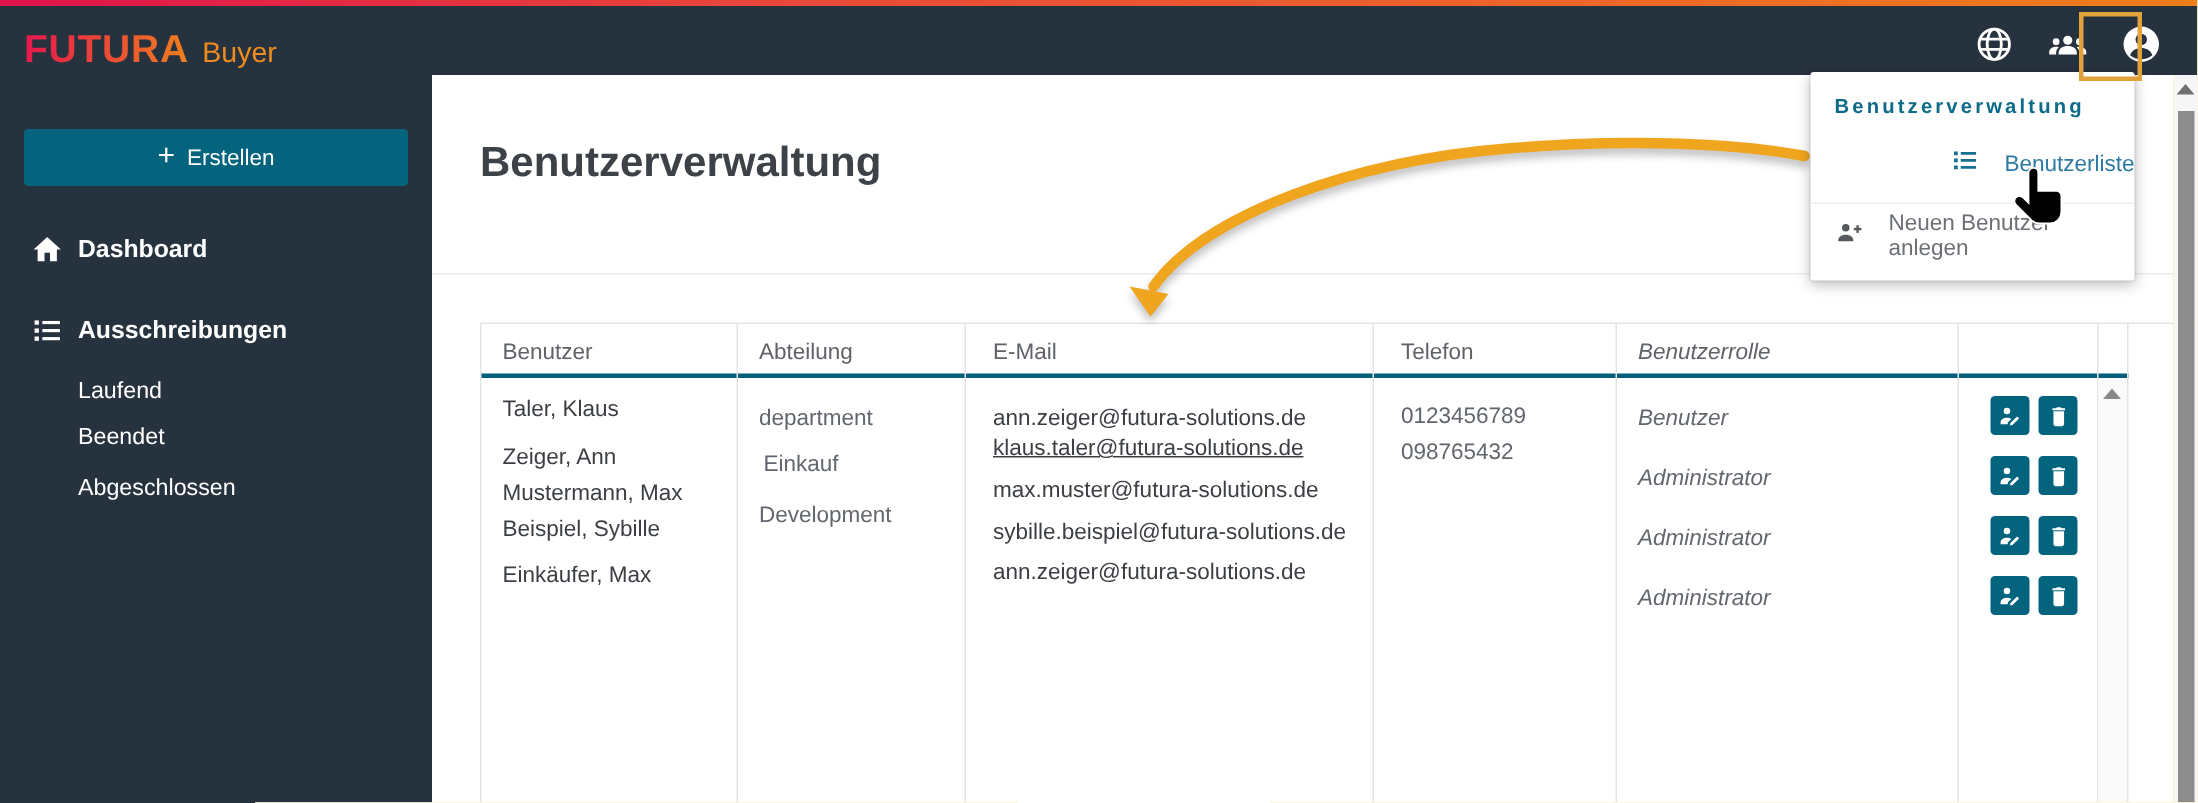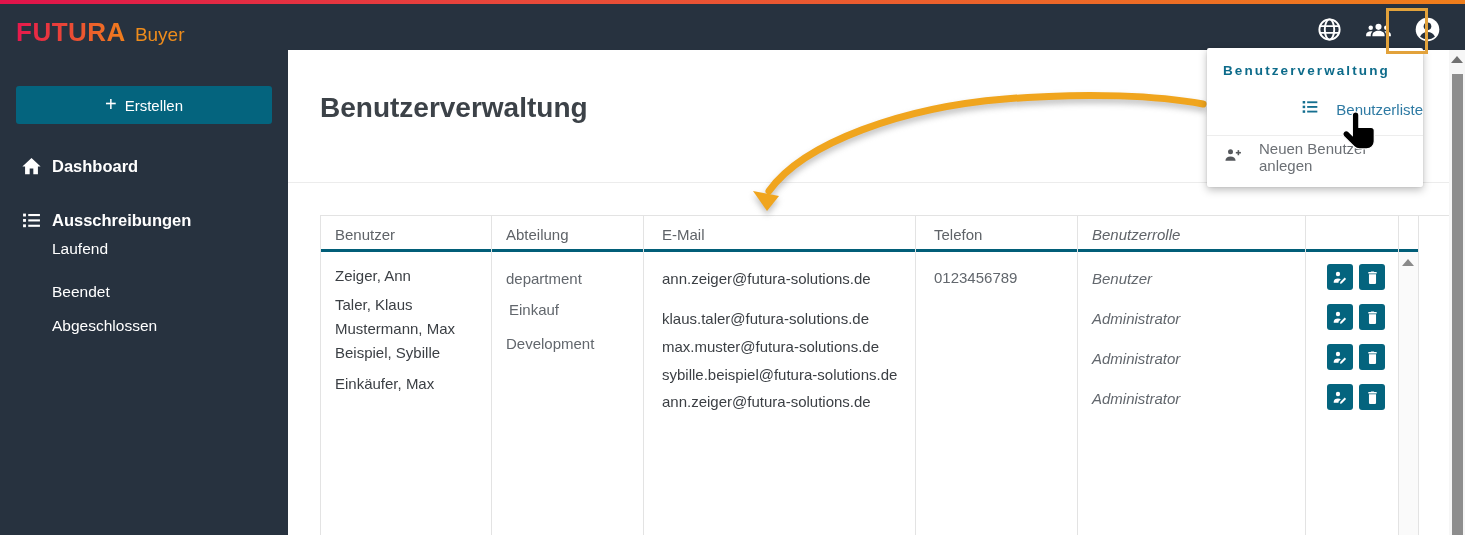--- a/index.html
+++ b/index.html
@@ -147,67 +147,68 @@
 
     <div class="nav-item" style="top:146px;">
       <span class="nicon">
         <svg width="23" height="23" viewBox="0 0 24 24" fill="#ffffff">
           <path d="M10.1 20v-5.9h3.8V20h4.8v-8.1h2.8L12 3.1 2.5 11.9h2.8V20z"></path>
         </svg>
       </span>
       <span class="nlabel">Dashboard</span>
     </div>
 
-    <span class="sub-item" style="top:236px;text-align:right;">Laufend</span>
+    <span class="sub-item" style="top:248px;text-align:right;">Laufend</span>
     <span class="sub-item" style="top:279px;">Beendet</span>
     <span class="sub-item" style="top:313px;">Abgeschlossen</span>
   </div>
 
   <div class="main-bg"></div>
   <div class="page-title">Benutzerverwaltung</div>
   <div class="title-divider"></div>
 
   <div class="tablewrap">
     <div class="thead-line"></div>
 
     <div class="tcol" style="left:0; width:171px;">
       <div class="th">Benutzer</div>
       <div class="tbody">
+        <div class="ln dark" style="margin-top:9px;">Taler, Klaus</div>
         <div class="ln dark" style="margin-top:12px;">Zeiger, Ann</div>
-        <div class="ln dark" style="margin-top:9px;">Taler, Klaus</div>
         <div class="ln dark" style="margin-top:4px;">Mustermann, Max</div>
         <div class="ln dark" style="margin-top:4px;">Beispiel, Sybille</div>
         <div class="ln dark" style="margin-top:11px;">Einkäufer, Max</div>
       </div>
     </div>
 
     <div class="tcol" style="left:171px; width:152px;">
       <div class="th">Abteilung</div>
       <div class="tbody">
         <div class="ln gray" style="margin-top:15px;">department</div>
         <div class="ln gray" style="margin-top:11px; padding-left:17px;">Einkauf</div>
         <div class="ln gray" style="margin-top:14px;">Development</div>
       </div>
     </div>
 
     <div class="tcol" style="left:323px; width:272px;">
       <div class="th pad18">E-Mail</div>
       <div class="tbody">
         <div class="ln dark pad18" style="margin-top:15px;">ann.zeiger@futura-solutions.de</div>
-        <div class="ln dark pad18" style="margin-top:20px;">klaus.taler@futura-solutions.de</div>
+        <div class="ln dark pad18" style="margin-top:0;text-decoration:underline;">klaus.taler@futura-solutions.de</div>
         <div class="ln dark pad18" style="margin-top:8px;">max.muster@futura-solutions.de</div>
         <div class="ln dark pad18" style="margin-top:8px;">sybille.beispiel@futura-solutions.de</div>
         <div class="ln dark pad18" style="margin-top:7px;">ann.zeiger@futura-solutions.de</div>
       </div>
     </div>
 
     <div class="tcol" style="left:595px; width:162px;">
       <div class="th pad18">Telefon</div>
       <div class="tbody">
         <div class="ln gray pad18" style="margin-top:14px;">0123456789</div>
+        <div class="ln gray pad18" style="margin-top:4px;">098765432</div>
       </div>
     </div>
 
     <div class="tcol" style="left:757px; width:228px;font-style:italic;">
       <div class="th">Benutzerrolle</div>
       <div class="tbody">
         <div class="ln gray" style="margin-top:15px;">Benutzer</div>
         <div class="ln gray" style="margin-top:20px;">Administrator</div>
         <div class="ln gray" style="margin-top:20px;">Administrator</div>
         <div class="ln gray" style="margin-top:20px;">Administrator</div>

